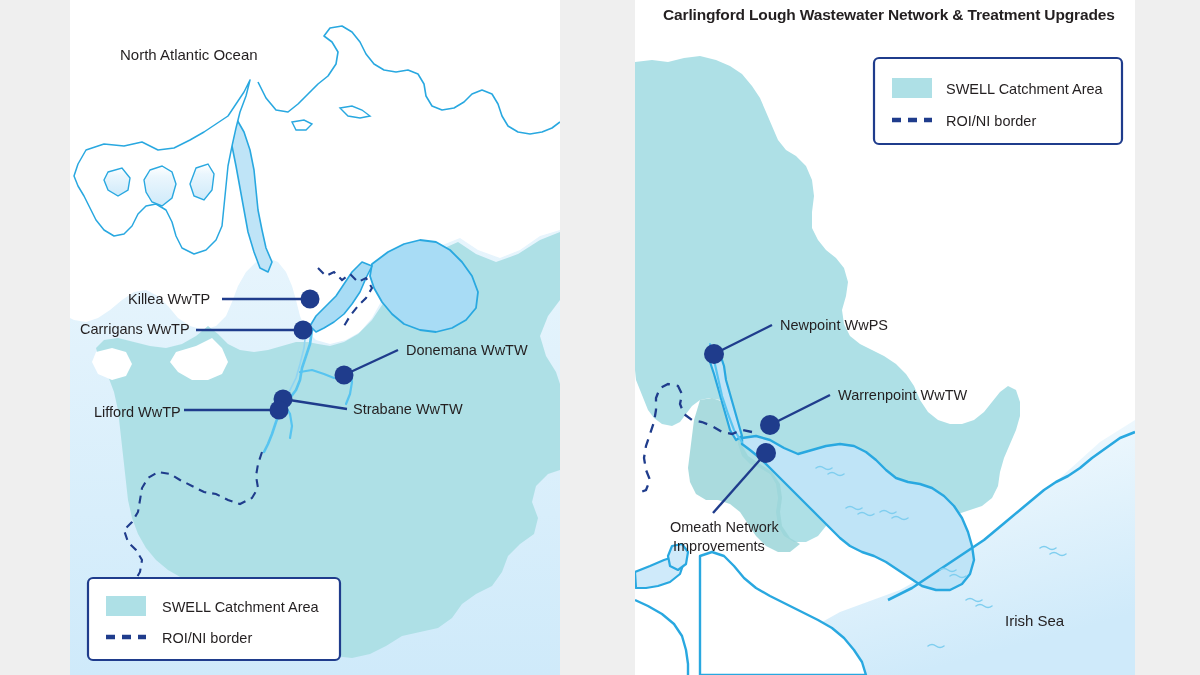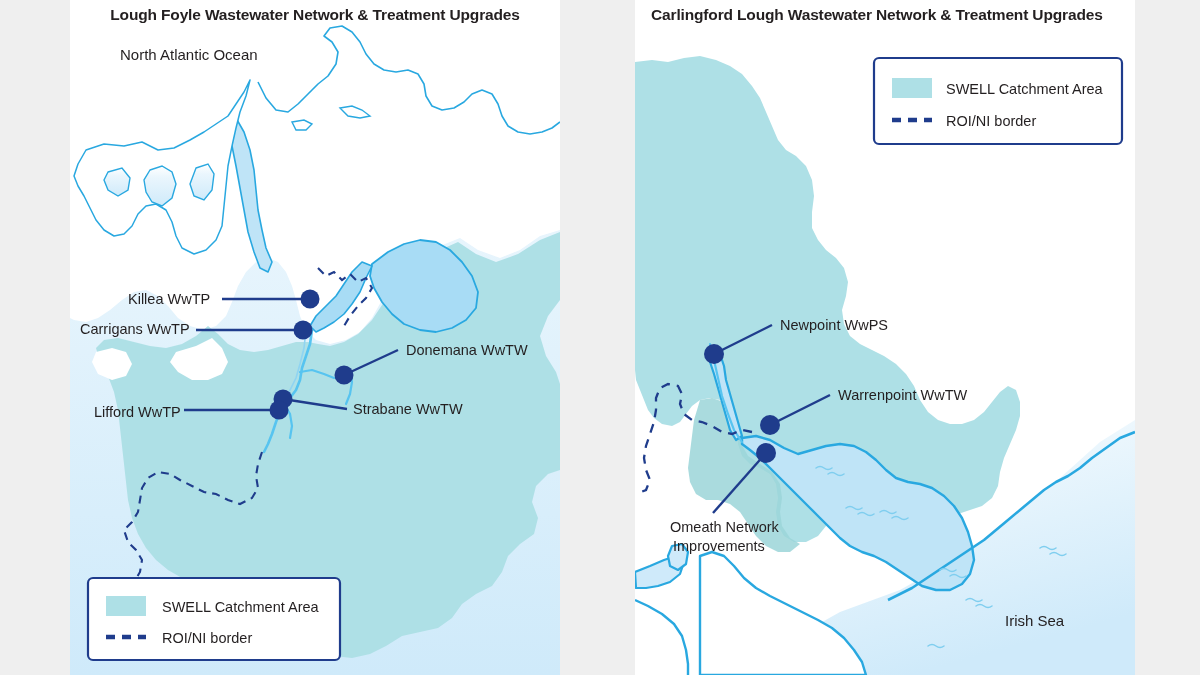--- a/index.html
+++ b/index.html
@@ -37,21 +37,21 @@
     left: 0;
     width: 100%;
     text-align: center;
     font-size: 15.5px;
     font-weight: bold;
     color: #231f20;
     letter-spacing: -0.15px;
     z-index: 40;
     pointer-events: none;
   }
-  #panel-right .panel-title { text-align: left; padding-left: 16px; }
+  #panel-right .panel-title { text-align: left; padding-left: 28px; }
 
   .map-svg {
     position: absolute;
     left: 0; top: 0;
     width: 100%;
     height: 675px;
     display: block;
   }
   .ocean-label {
     font-family: "Liberation Sans", sans-serif;
@@ -68,21 +68,20 @@
     font-size: 14.5px;
     fill: #231f20;
   }
 </style>
 </head>
 <body>
 
 <div class="stage">
 
   <div class="panel" id="panel-left">
-    <div class="panel-title">Lough Foyle Wastewater Network &amp; Treatment Upgrades</div>
 
     <svg class="map-svg" viewBox="70 0 490 675" preserveAspectRatio="none">
       <defs>
         <linearGradient id="seaGradL" x1="0" y1="0" x2="0" y2="1">
           <stop offset="0%" stop-color="#ffffff"></stop>
           <stop offset="28%" stop-color="#eaf6fd"></stop>
           <stop offset="100%" stop-color="#cfeafa"></stop>
         </linearGradient>
         <clipPath id="clipL">
           <rect x="70" y="0" width="490" height="675"></rect>

